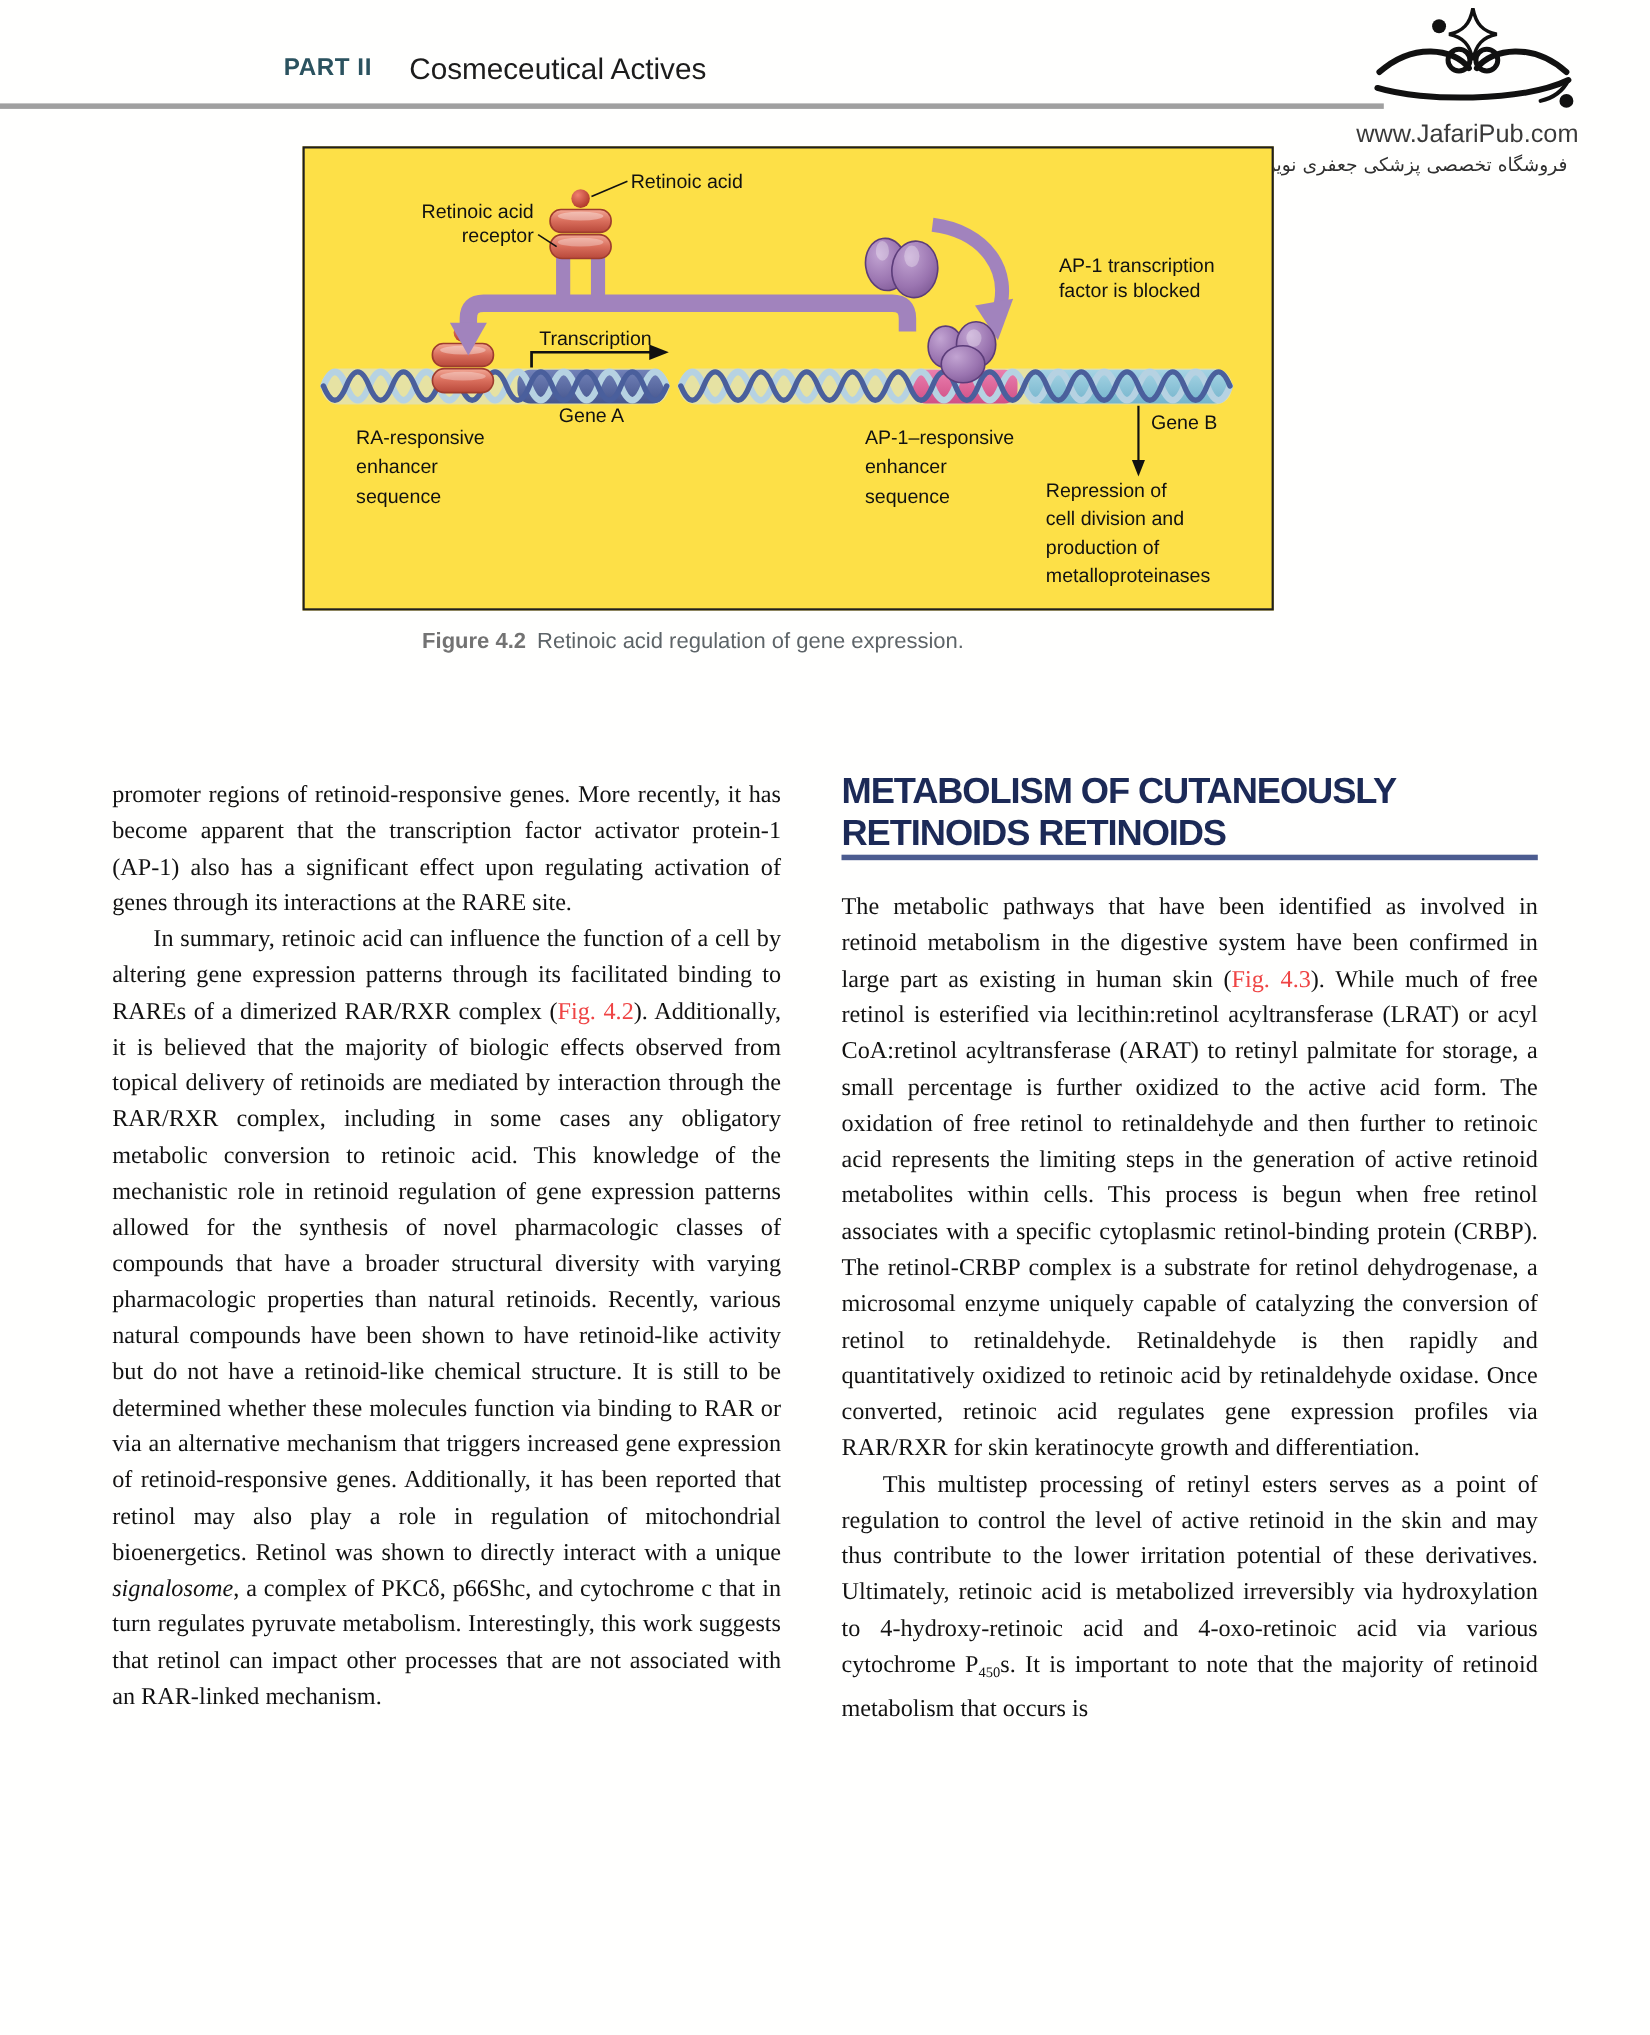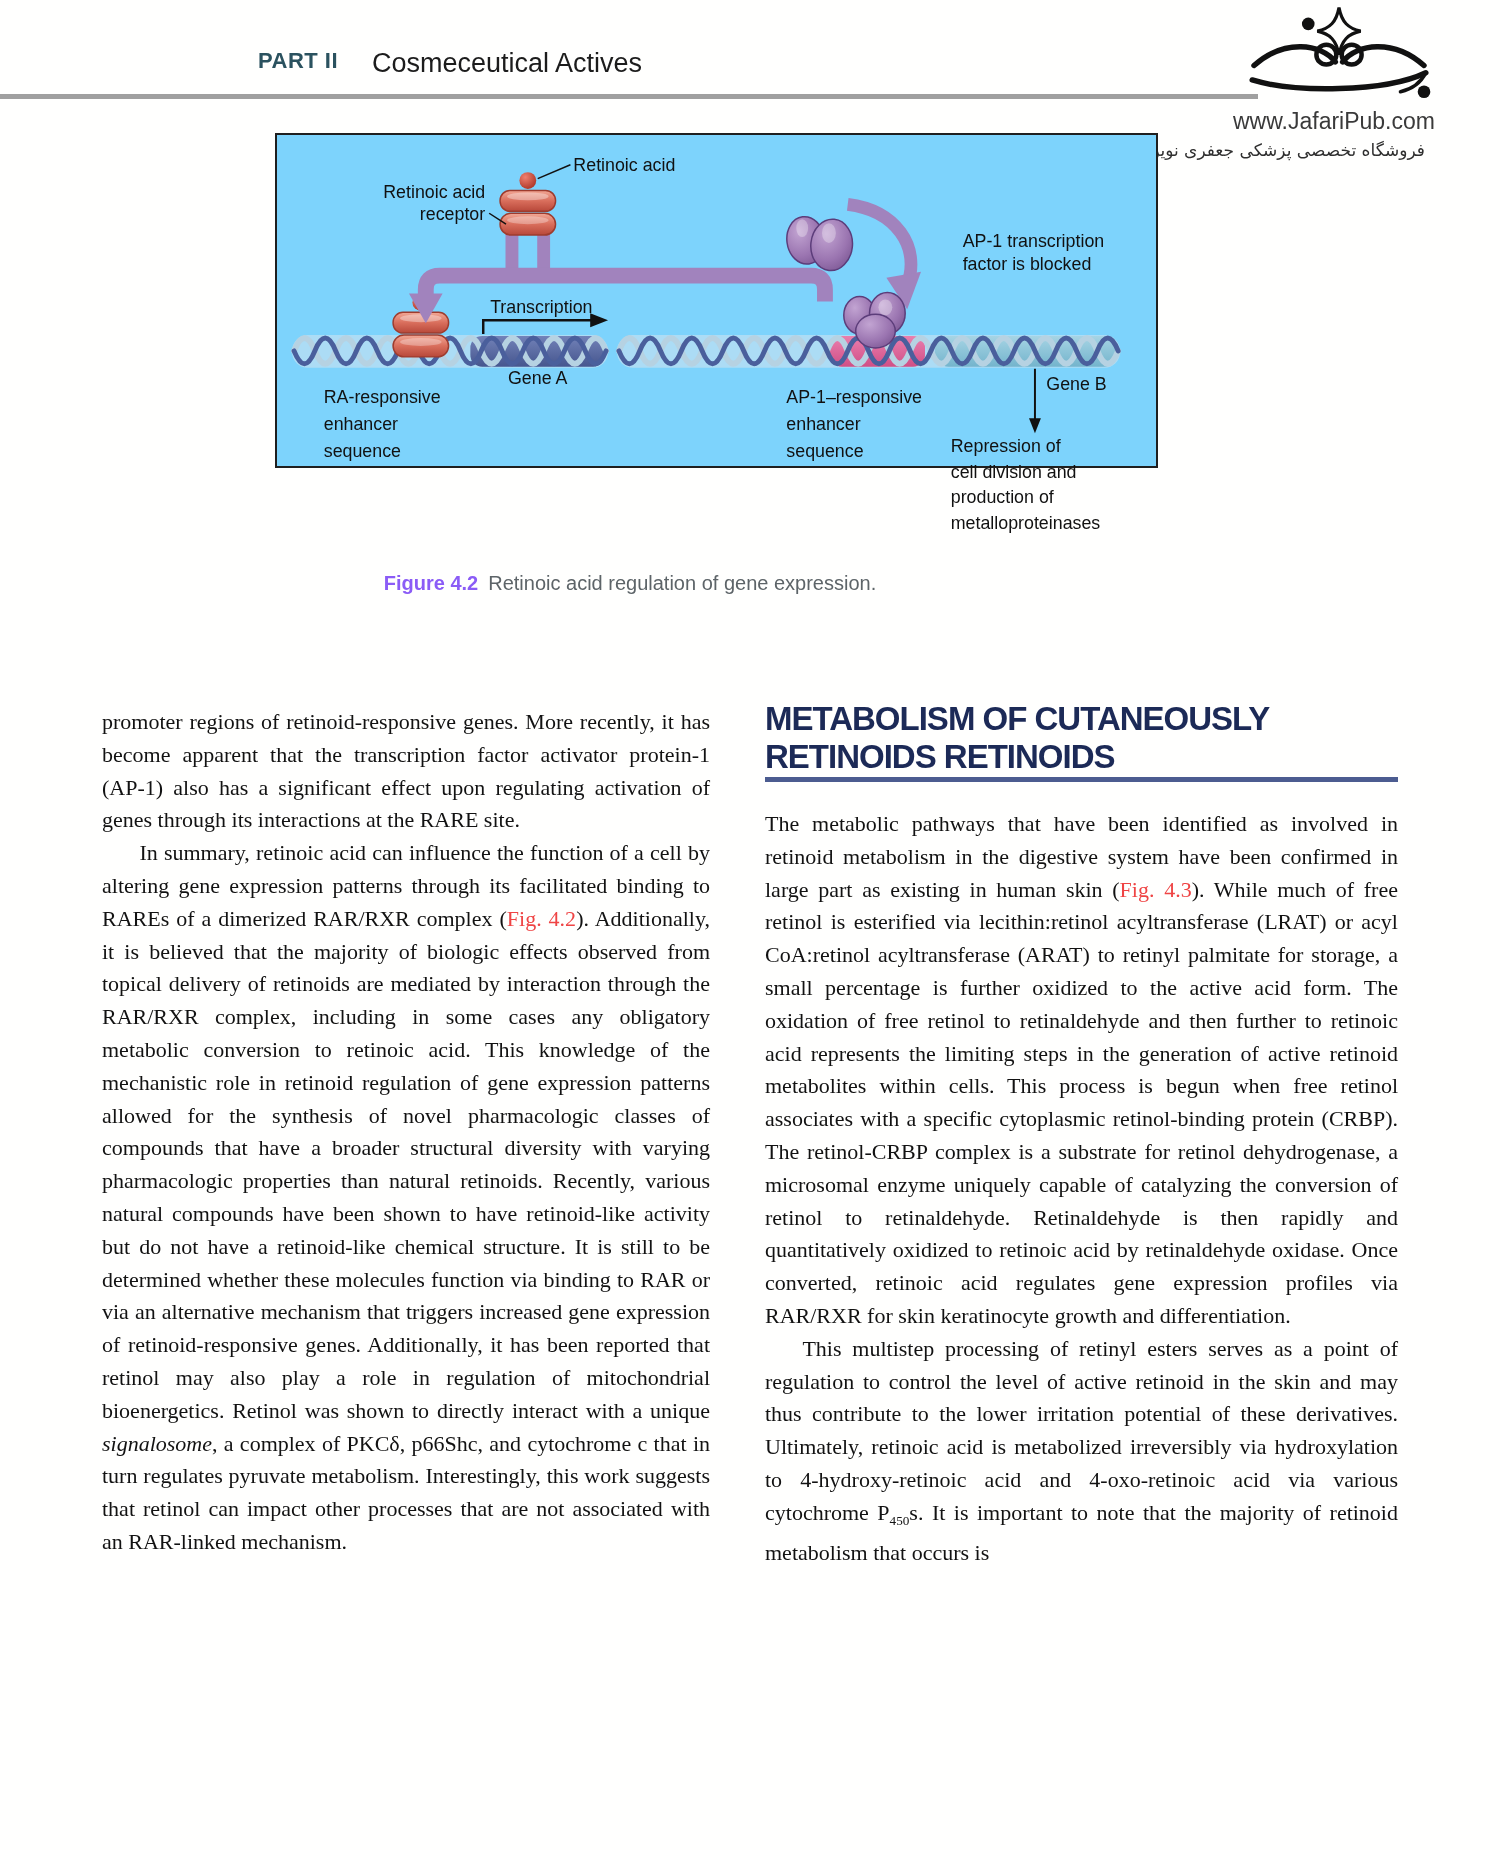--- a/index.html
+++ b/index.html
@@ -28,28 +28,28 @@
   .logo-url{
     position:absolute;left:1233px;top:108px;width:212px;text-align:left;
     font-size:23px;color:#3a3a3a;
   }
   .logo-tagline{
     position:absolute;left:1065px;top:140px;width:360px;text-align:right;direction:rtl;
     font-family:"DejaVu Sans",sans-serif;font-size:17px;color:#2f2f2f;
   }
   
   .figure-panel{
-    position:absolute;left:275px;top:133px;width:883px;height:335px;
-    border:2px solid #1f1f1f;background:#7dd3fc;box-sizing:border-box;
+    position:absolute;left:275px;top:133px;width:883px;height:422px;
+    border:2px solid #1f1f1f;background:#fde047;box-sizing:border-box;
   }
   .fig-caption{
     position:absolute;left:275px;top:572px;width:710px;text-align:center;
     font-size:20px;color:#5d6468;
   }
-  .fig-caption b{color:#8b5cf6;font-weight:bold;margin-right:10px;}
+  .fig-caption b{color:#737373;font-weight:bold;margin-right:10px;}
   .fig-svg text{font-family:"Liberation Sans",sans-serif;font-size:18px;fill:#111;}
   
   .col{
     position:absolute;width:633px;
     font-family:"Liberation Serif",serif;font-size:22px;line-height:32.8px;
     text-align:justify;color:#121212;
   }
   .col-left{left:102px;top:706px;width:608px;}
   .col-right{left:765px;top:808px;}
   .para{margin:0;}

